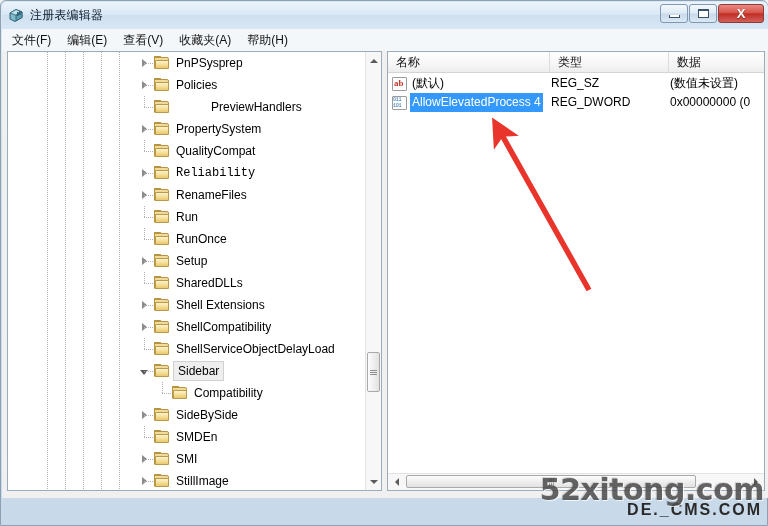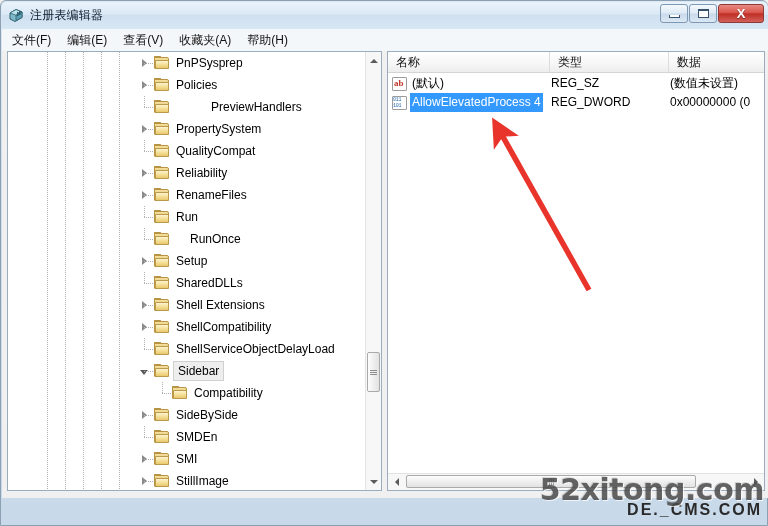--- a/index.html
+++ b/index.html
@@ -659,21 +659,21 @@
               <div class="row">
                 <div class="twisty" style="left: 129px;">
                   <div class="tri-collapsed"></div>
                 </div>
                 <div class="stub" style="left: 136px; width: 10px;"></div>
                 <div class="folder" style="left: 146px;">
                   <div class="ftab"></div>
                   <div class="fback"></div>
                   <div class="ffront"></div>
                 </div>
-                <div class="label" style="left: 165px;">Reliability</div>
+                <div class="label" style="left: 165px; font-family: Liberation Mono, monospace;">Reliability</div>
               </div>
               <div class="row">
                 <div class="twisty" style="left: 129px;">
                   <div class="tri-collapsed"></div>
                 </div>
                 <div class="stub" style="left: 136px; width: 10px;"></div>
                 <div class="folder" style="left: 146px;">
                   <div class="ftab"></div>
                   <div class="fback"></div>
                   <div class="ffront"></div>
@@ -691,21 +691,21 @@
                 <div class="label" style="left: 165px; text-align: center;">Run</div>
               </div>
               <div class="row">
                 <div class="elbow" style="left: 136px; height: 12px;"></div>
                 <div class="stub" style="left: 136px; width: 10px;"></div>
                 <div class="folder" style="left: 146px;">
                   <div class="ftab"></div>
                   <div class="fback"></div>
                   <div class="ffront"></div>
                 </div>
-                <div class="label" style="left: 179px;">RunOnce</div>
+                <div class="label" style="left: 165px;">RunOnce</div>
               </div>
               <div class="row">
                 <div class="twisty" style="left: 129px;">
                   <div class="tri-collapsed"></div>
                 </div>
                 <div class="stub" style="left: 136px; width: 10px;"></div>
                 <div class="folder" style="left: 146px;">
                   <div class="ftab"></div>
                   <div class="fback"></div>
                   <div class="ffront"></div>

